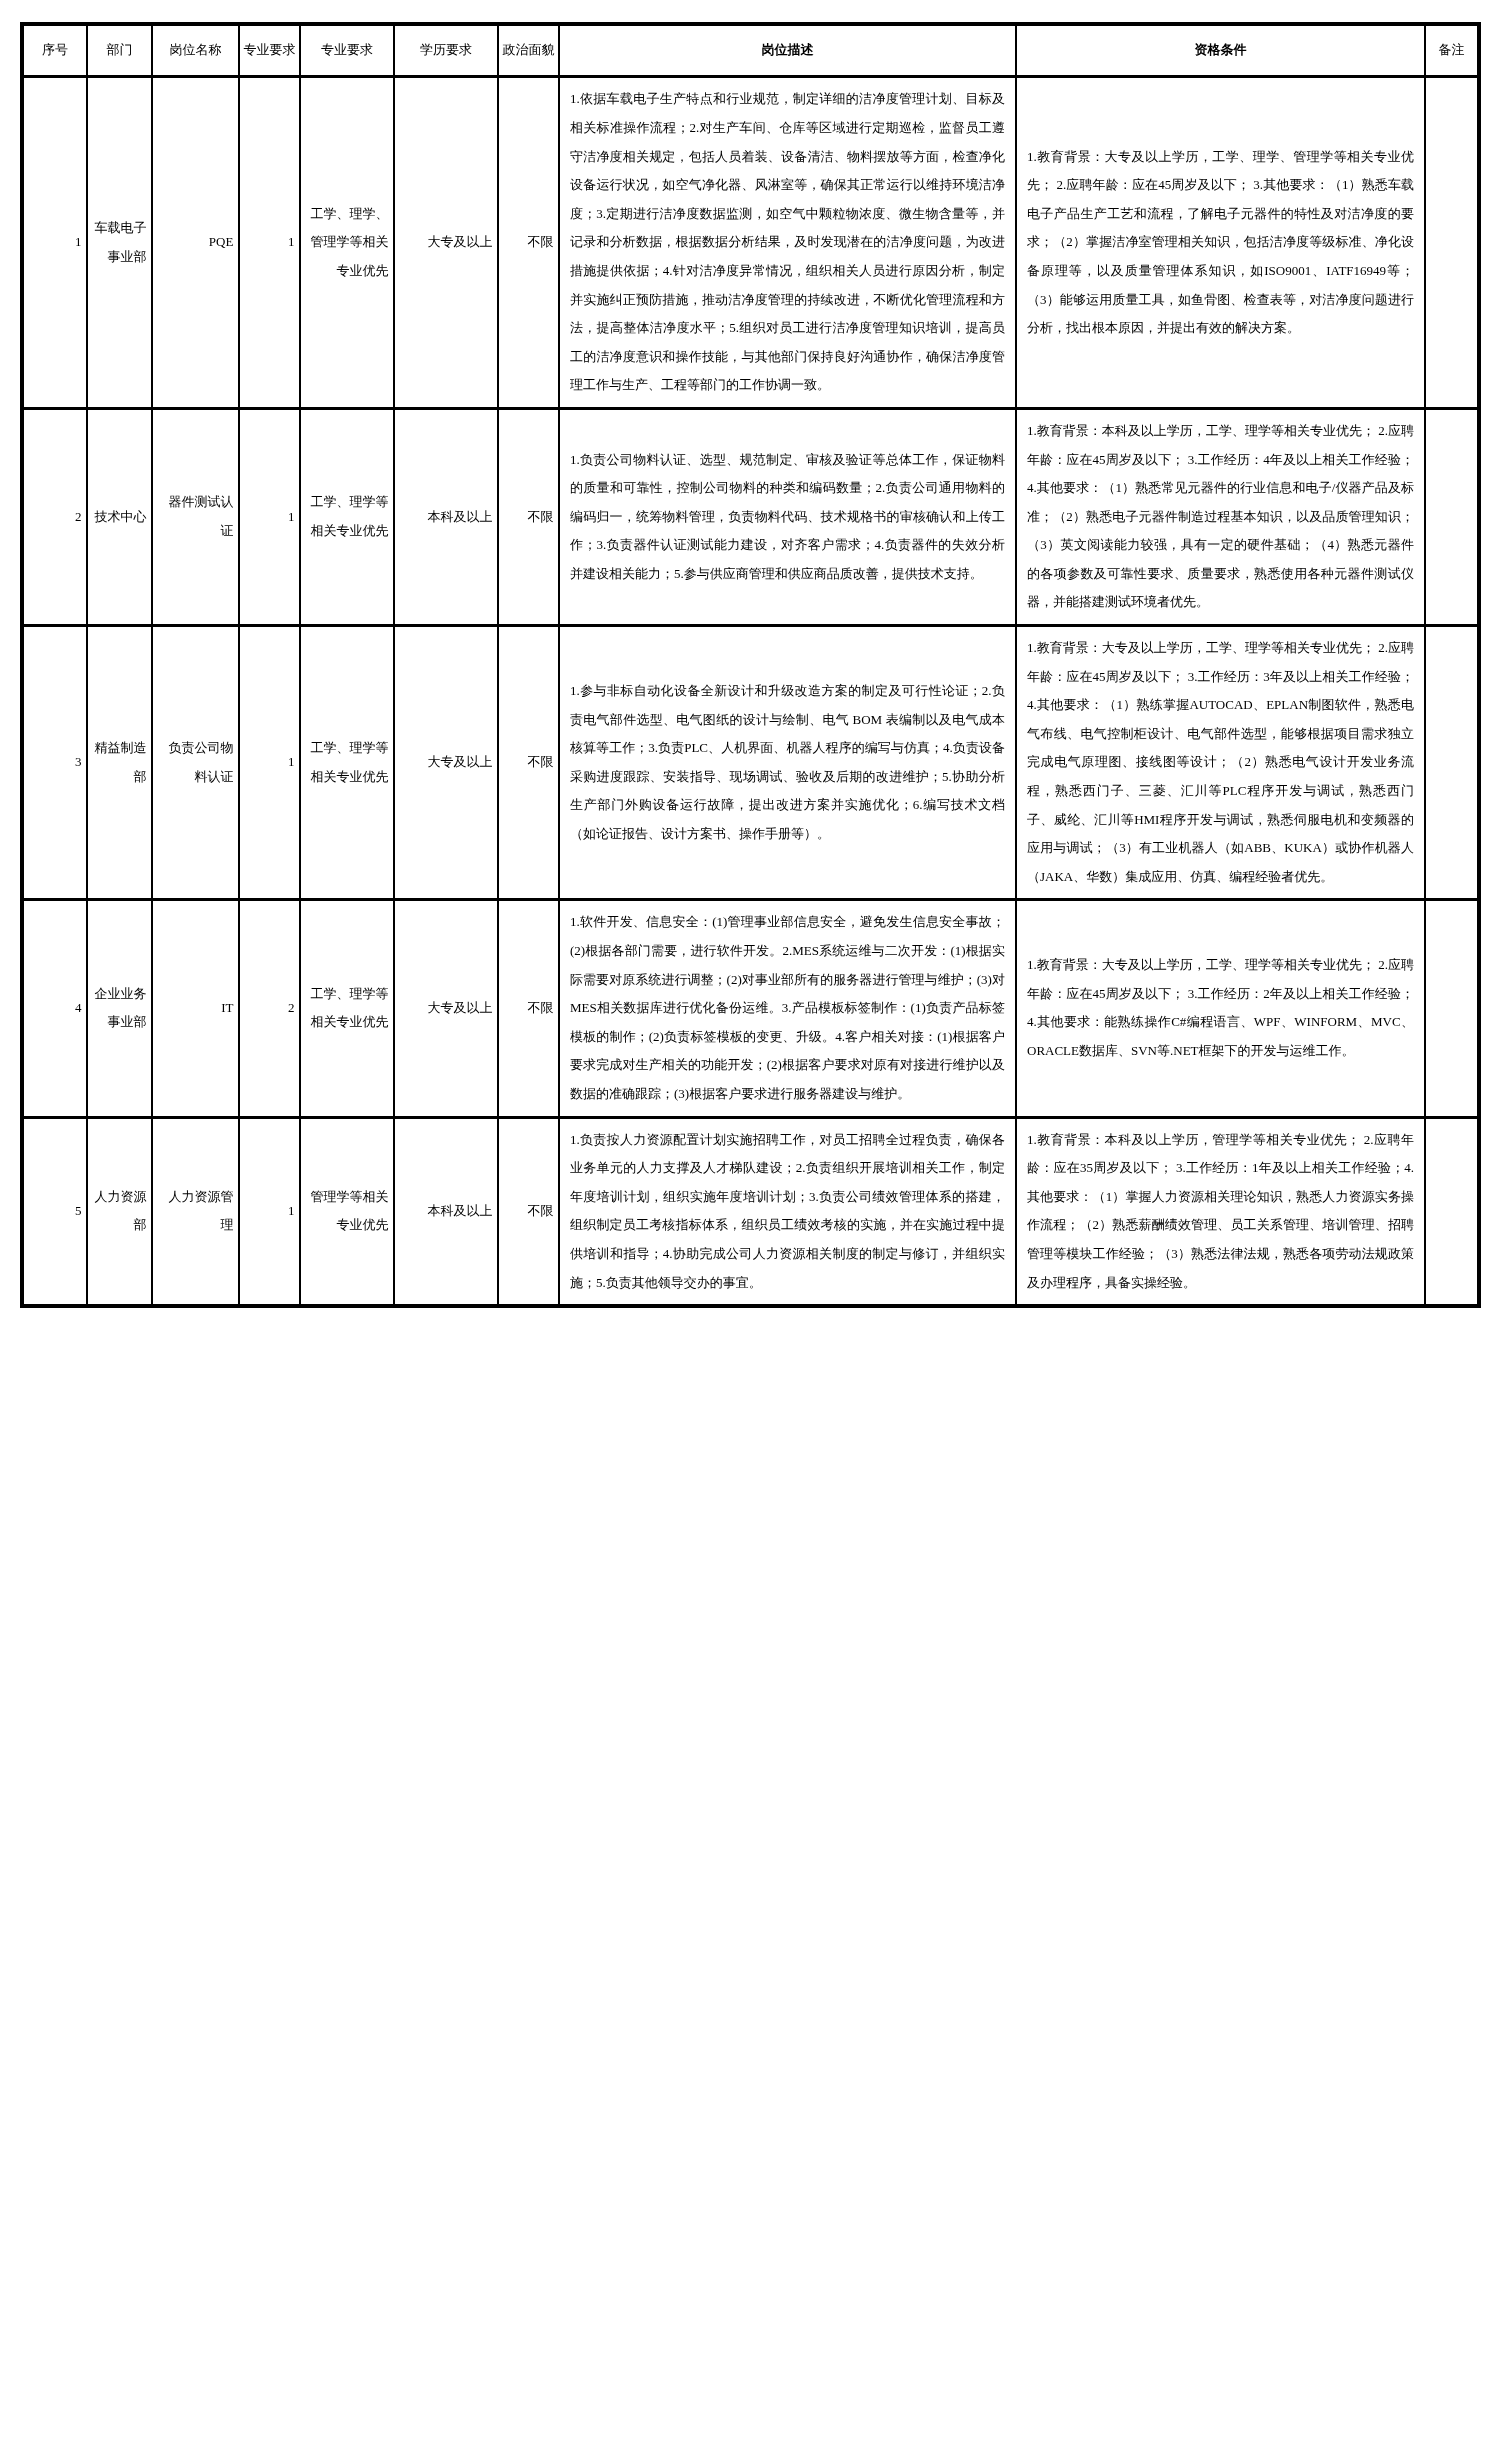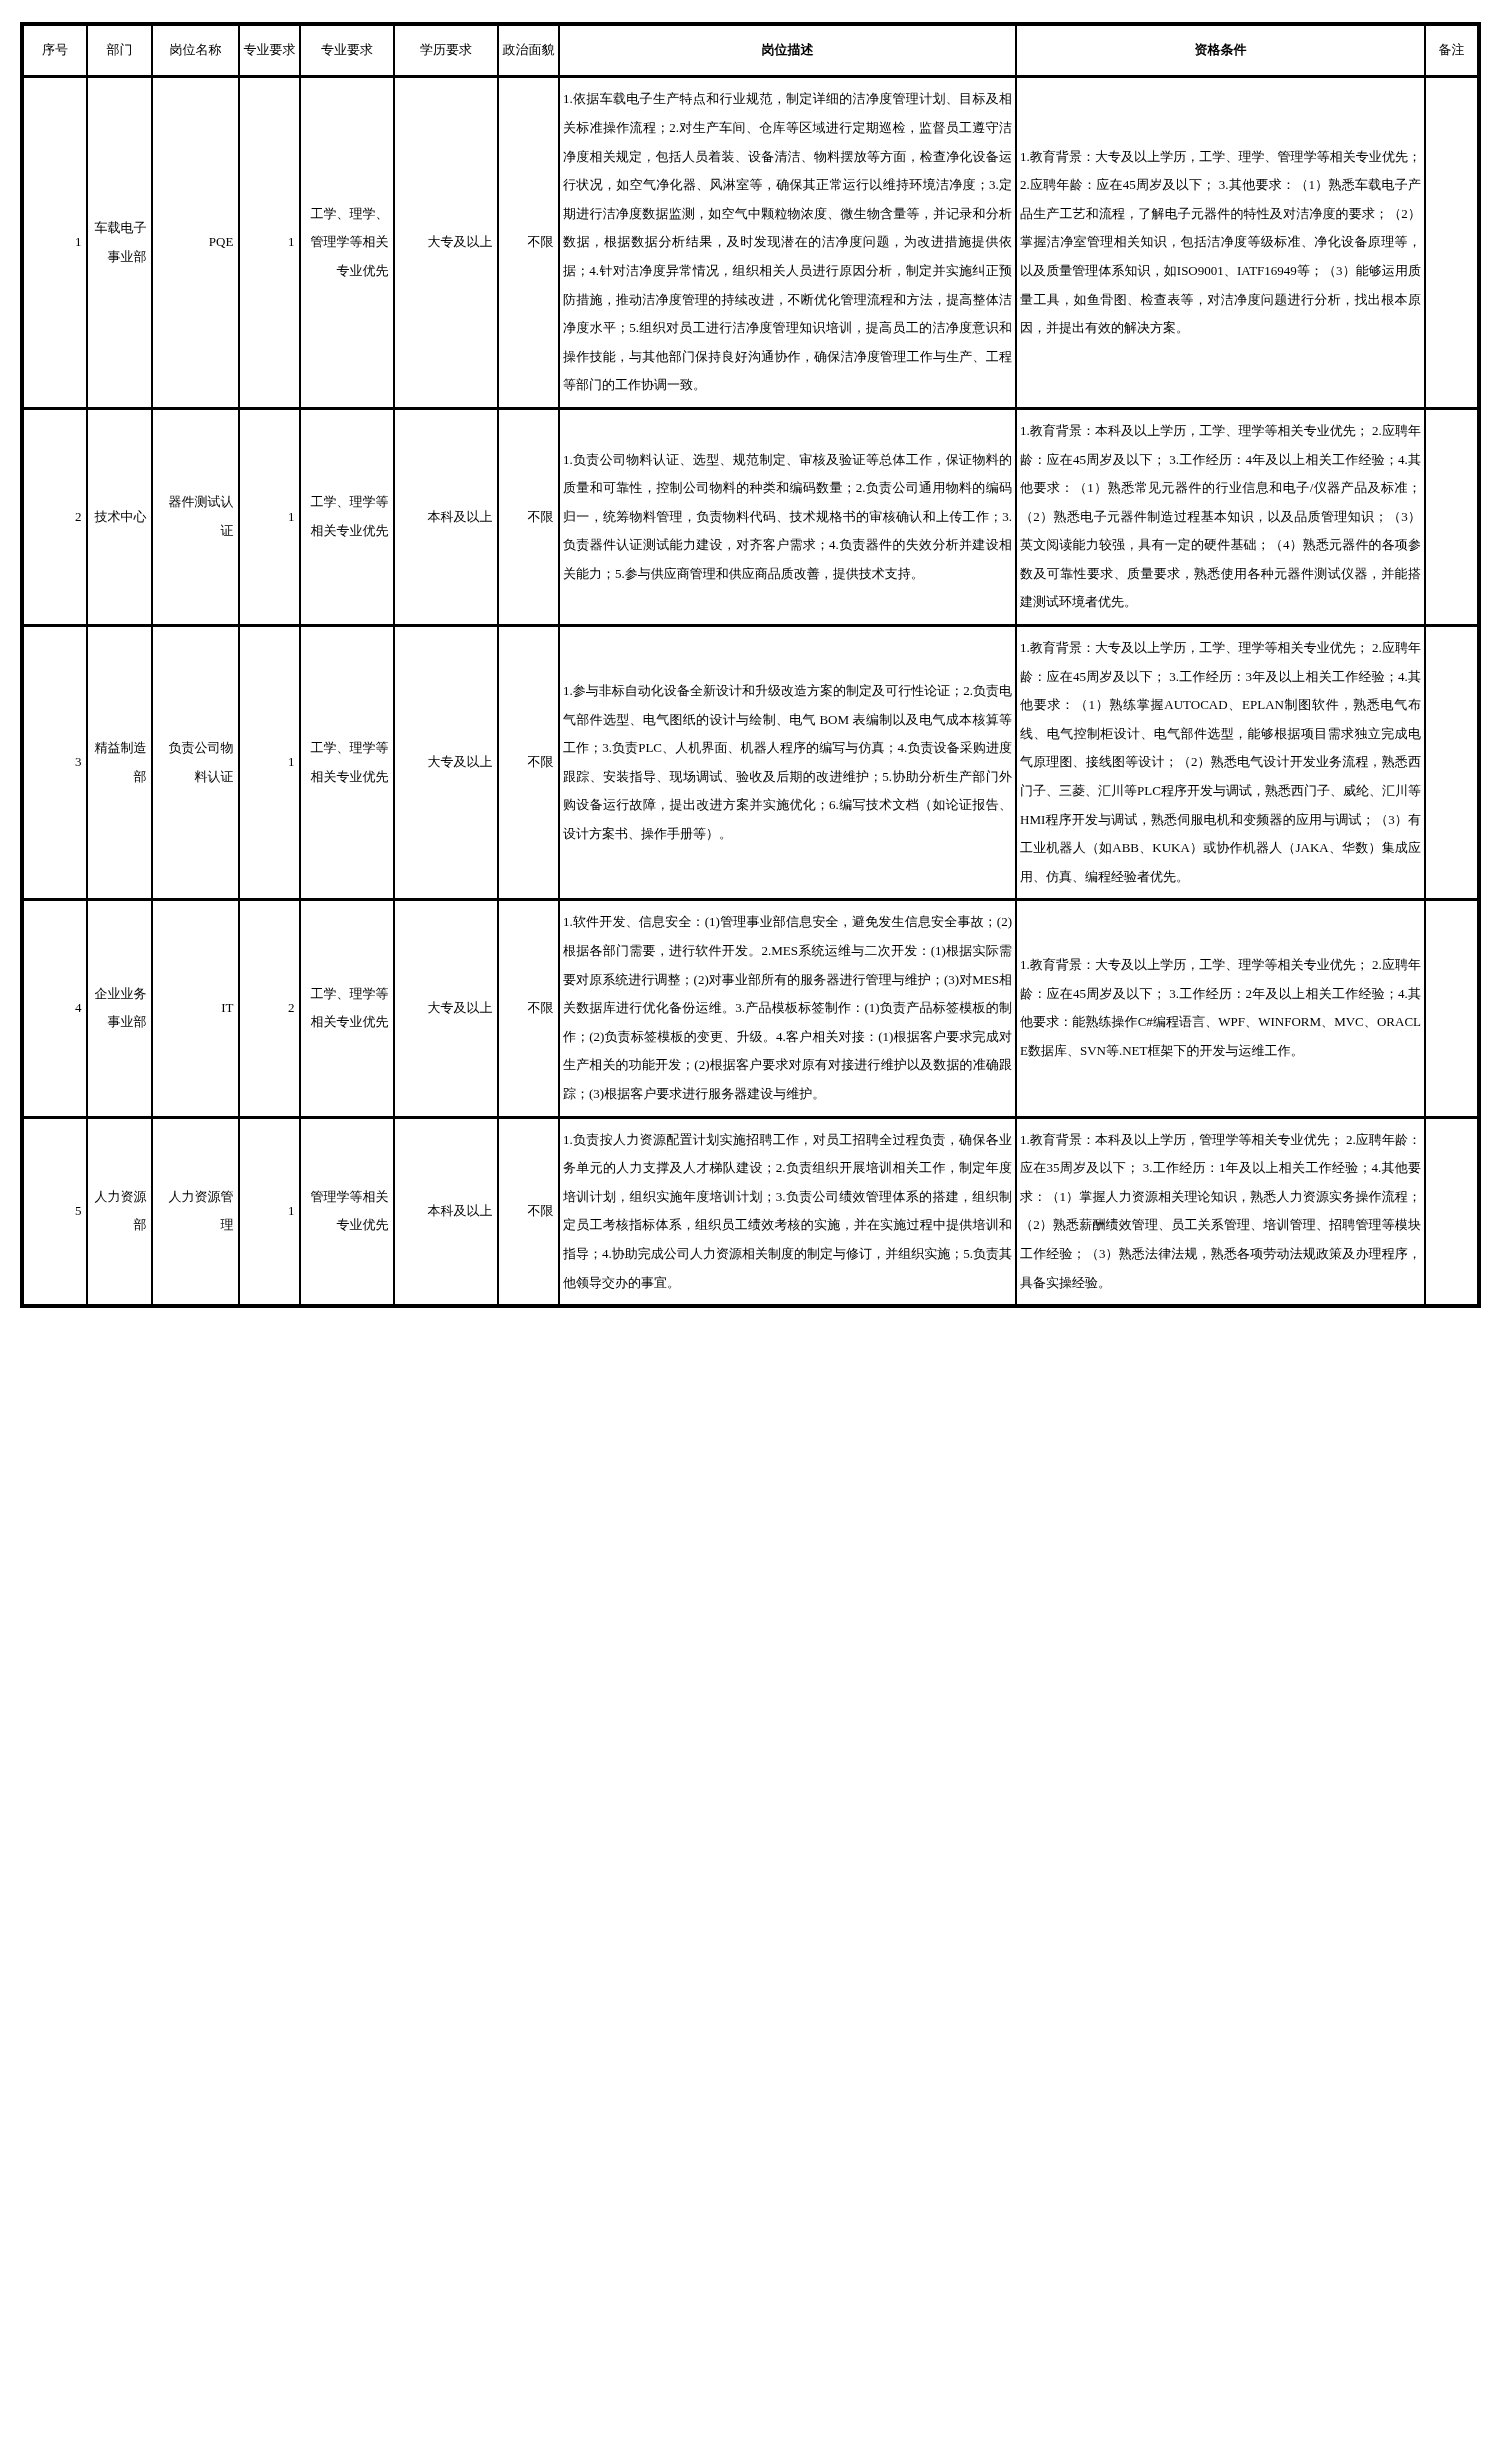--- a/index.html
+++ b/index.html
@@ -39,21 +39,21 @@
     overflow-wrap: anywhere;
   }
   .cell-center {
     text-align: right;
     vertical-align: middle;
     padding: 3.5px 4.6px;
   }
   .cell-long {
     text-align: justify;
     vertical-align: middle;
-    padding: 7px 3px;
+    padding: 7px 10px;
   }
   thead th {
     text-align: center;
     vertical-align: middle;
     padding: 10.4px 3.5px;
   }
   thead th.th-bold {
     font-weight: bold;
     text-align: center;
   }

